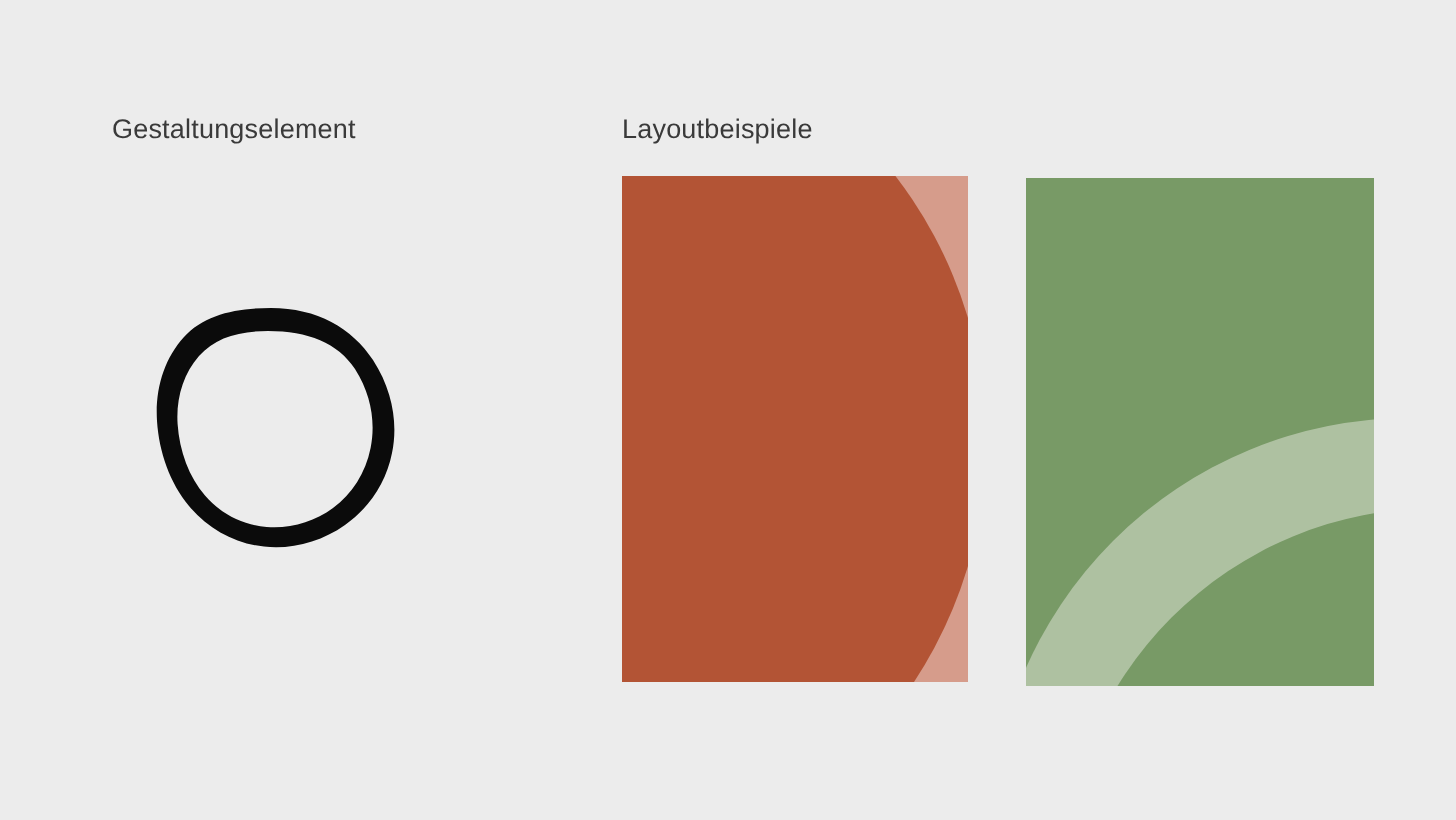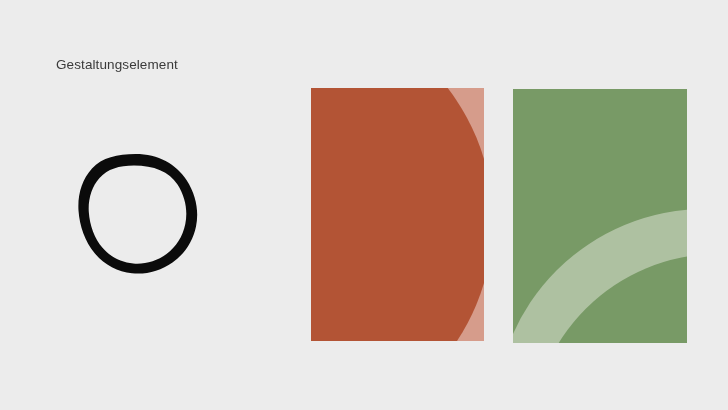--- a/index.html
+++ b/index.html
@@ -94,20 +94,21 @@
                C17.7,73.5 22.5,86.5 30.5,95.8
                C38.5,105.0 49.5,110.5 61.3,111.5
                C73.0,112.5 85.0,109.0 94.5,102.0
                C104.0,95.0 110.8,84.5 113.3,72.0
                C115.8,59.5 113.8,45.5 105.5,32.5
                C97.0,19.5 82.0,13.5 62.0,13.5
                Z"></path>
     </svg>
   </div>
 
+  <div class="caption" id="caption-layouts" style="color: rgb(58, 58, 58);">Layoutbeispiele</div>
 
   <div class="card" id="card-terracotta">
     <svg viewBox="0 0 173 253" preserveAspectRatio="none" xmlns="http://www.w3.org/2000/svg">
       <rect x="0" y="0" width="173" height="253" fill="#b35435"></rect>
 
       <defs>
         <clipPath id="clipTerracotta">
           <rect x="0" y="0" width="173" height="253"></rect>
         </clipPath>
         <mask id="maskTerracotta">

